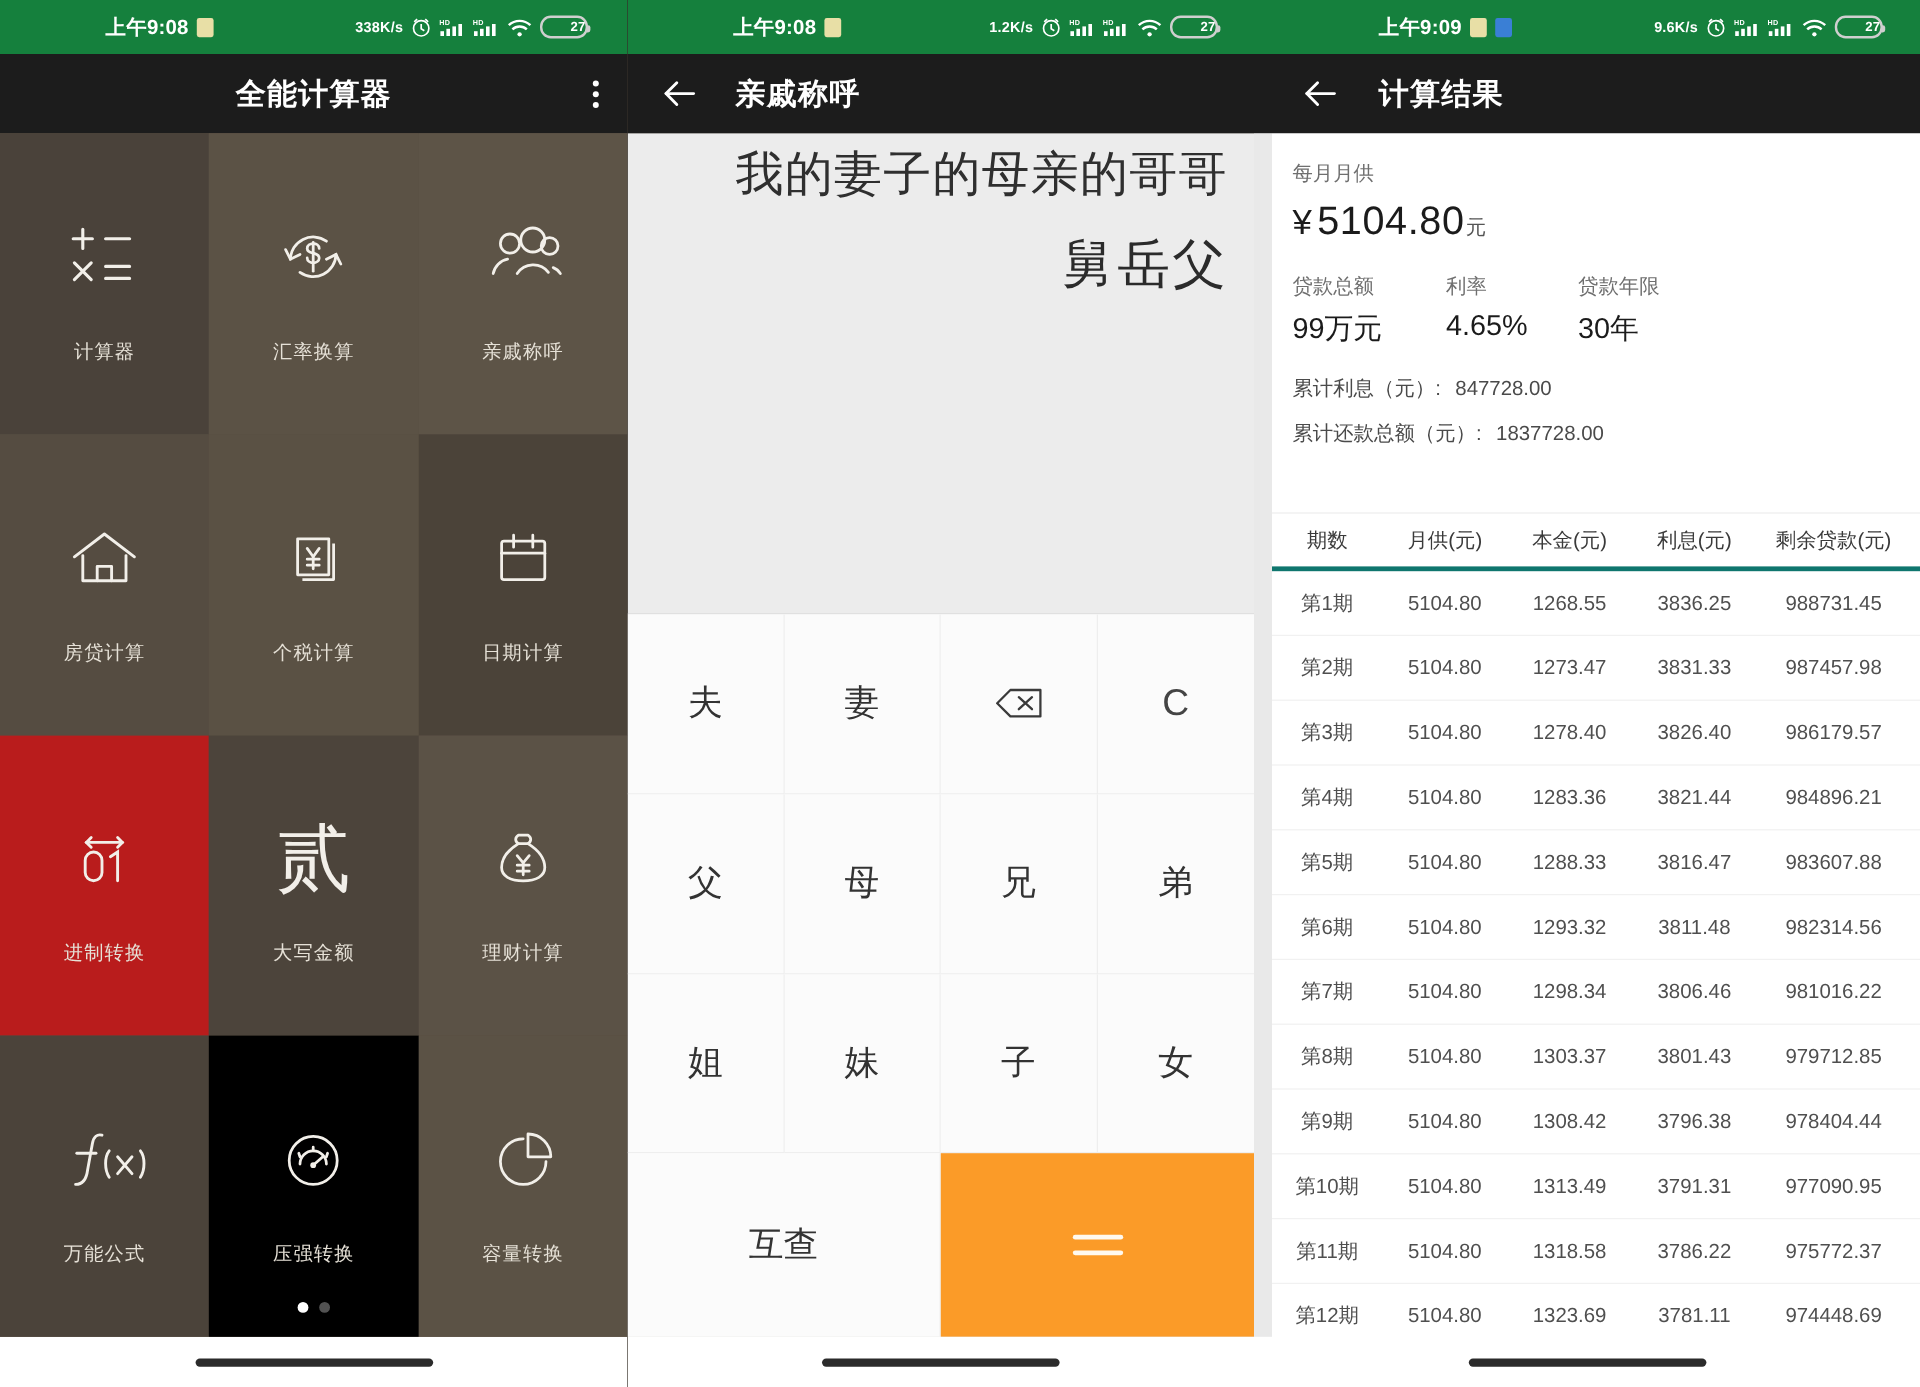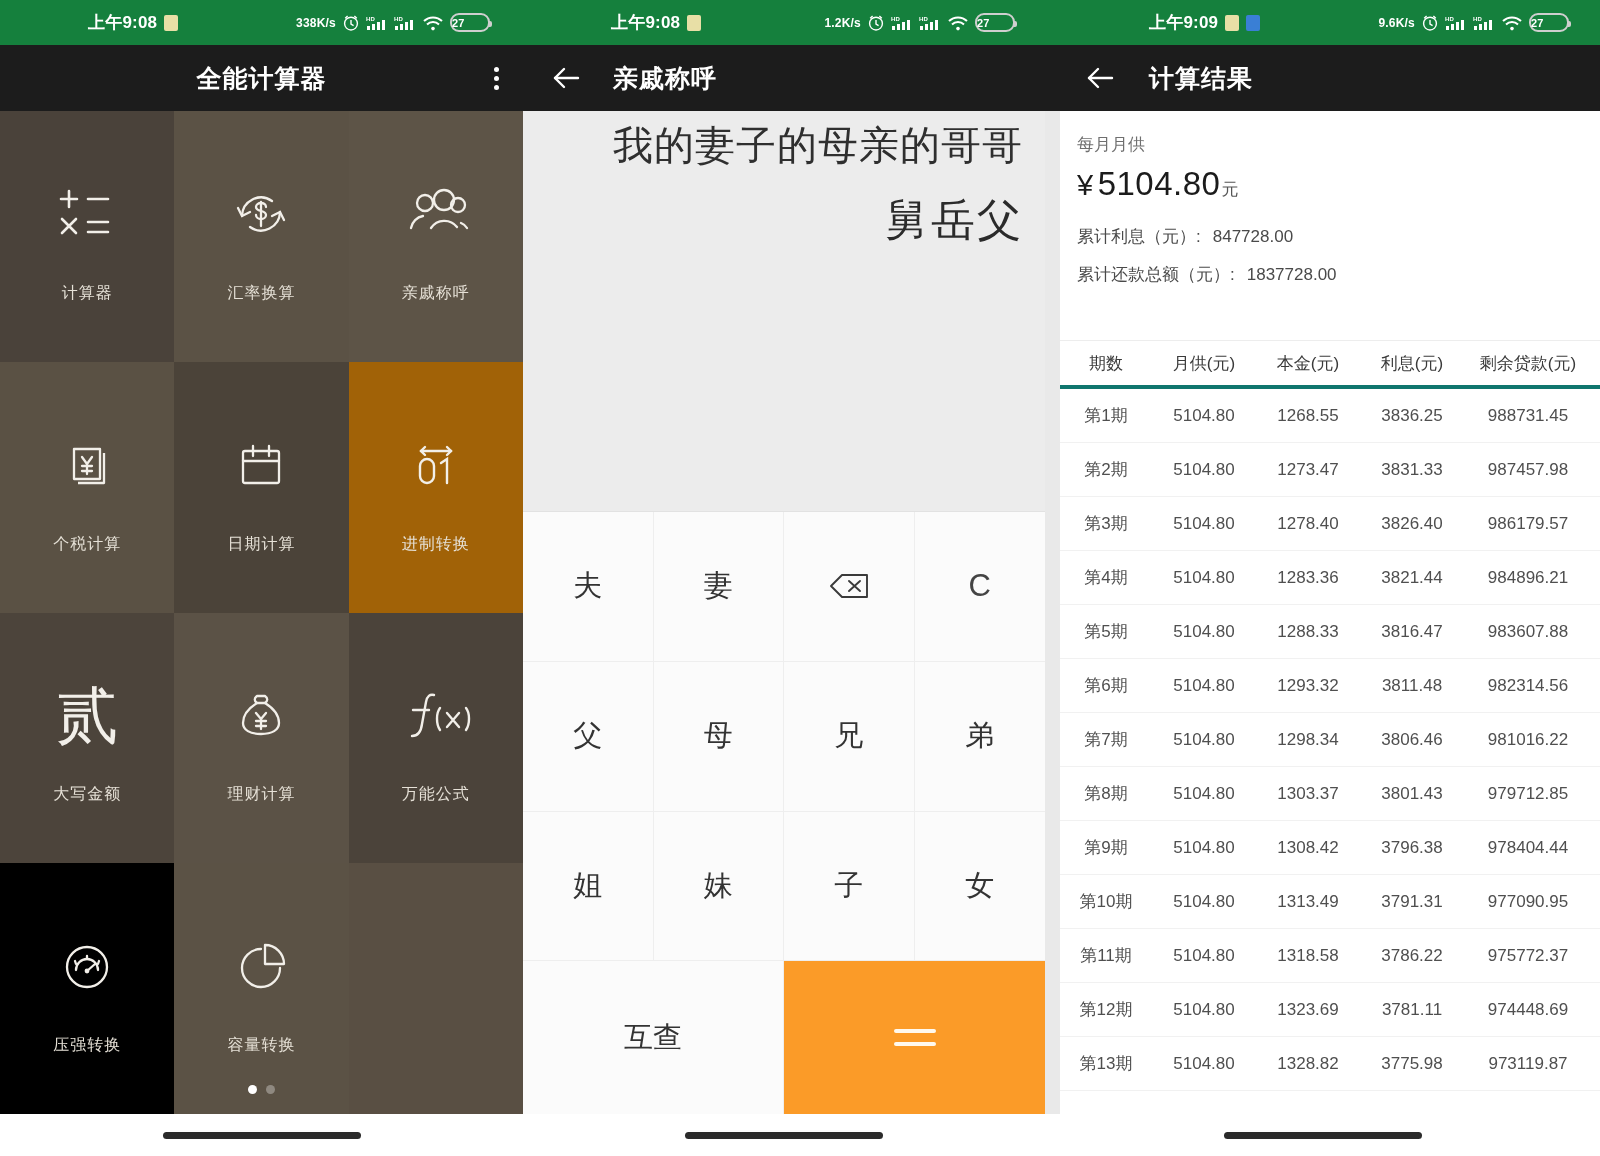--- a/index.html
+++ b/index.html
@@ -27,21 +27,21 @@
   .sb-left { display: flex; align-items: center; gap: 7px; }
   .sb-right { display: flex; align-items: center; gap: 6px; }
   .sb-time { font-size: 17px; font-weight: bold; }
   .sb-chip { width: 14px; height: 16px; border-radius: 2px; background: #e8dfa6; display:inline-block;}
   .sb-chip.blue { background: #3a7fd5; }
   .sb-speed { font-size: 12px; font-weight: bold; }
   .ico { display: inline-block; }
   .ico svg { display: block; }
   .battery {
     width: 40px; height: 19px; border: 2px solid #cfcfcf; border-radius: 9px;
-    display:flex; align-items:center; justify-content:flex-start;
+    display:flex; align-items:center; justify-content:flex-end;
     font-size: 11px; font-weight: bold; color:#fff; position: relative;
   }
   .battery:after{content:"";position:absolute;right:-4px;top:6px;width:3px;height:6px;background:#cfcfcf;border-radius:0 2px 2px 0;}
 
   
   .sb1 .sb-left { position:absolute; left: 88px; }
   .sb1 .sb-right { position:absolute; right: 33px; }
   .sb2 .sb-left { position:absolute; left: 88px; }
   .sb2 .sb-right { position:absolute; right: 30px; }
   .sb3 .sb-left { position:absolute; left: 104px; }
@@ -223,20 +223,32 @@
                 <circle cx="57" cy="19" r="7"></circle>
           <path d="M10 42a15 15 0 0 1 12-12"></path>
                 <path d="M30 42a16 16 0 0 1 26-1"></path>
                 <path d="M60 37a12 12 0 0 1 6 5"></path>
               </g>
             </svg>
         </span>
         <span class="cap">亲戚称呼</span>
       </div>
 
+      <div class="tile" style="background:#554c41">
+        <span class="glyph">
+          <svg width="62" height="56" viewBox="0 0 62 56">
+              <g stroke="#f2efe9" stroke-width="2.4" fill="none" stroke-linejoin="round" stroke-linecap="round">
+          <path d="M6 27 31 8l25 19"></path>
+                <path d="M13 26v21h36V26"></path>
+                <path d="M25 47V35h12v12"></path>
+              </g>
+            </svg>
+        </span>
+        <span class="cap">房贷计算</span>
+      </div>
 
       <div class="tile" style="background:#5a5144">
         <span class="glyph">
           <svg width="62" height="56" viewBox="0 0 62 56">
               <g stroke="#f2efe9" stroke-width="2.3" fill="none" stroke-linejoin="round">
           <path d="M18 12h26v30H18z"></path>
                 <path d="M22 46h26V16"></path>
           <g stroke-linecap="round">
                   <path d="M26 20l5 7 5-7"></path>
                   <path d="M26 29h10M26 34h10M31 27v10"></path>
@@ -253,21 +265,21 @@
               <g stroke="#f2efe9" stroke-width="2.3" fill="none" stroke-linecap="round">
           <rect x="13" y="14" width="36" height="32" rx="2"></rect>
                 <path d="M13 24h36"></path>
                 <path d="M23 9v10M39 9v10"></path>
               </g>
             </svg>
         </span>
         <span class="cap">日期计算</span>
       </div>
 
-      <div class="tile" style="background:#a16207">
+      <div class="tile" style="background:#b91c1c">
         <span class="glyph">
           <svg width="62" height="56" viewBox="0 0 62 56">
               <g stroke="#f2efe9" stroke-width="2.4" fill="none" stroke-linecap="round">
           <path d="M16 14h30"></path>
                 <path d="M20 10l-4 4 4 4"></path>
                 <path d="M42 10l4 4-4 4"></path>
           <rect x="15" y="22" width="14" height="24" rx="7"></rect>
           <path d="M36 26l6-4v24"></path>
               </g>
             </svg>
@@ -511,20 +523,34 @@
     <div class="r3-body">
       <div class="r3-gutter"></div>
       <div class="r3-main">
 
         <div class="summary">
           <div class="s-label">每月月供</div>
           <div class="s-amount">
             <span class="yen">¥</span><span>5104.80</span><span class="unit">元</span>
           </div>
 
+          <div class="s-three">
+            <div class="s-col c1">
+              <div class="h">贷款总额</div>
+              <div class="v">99万元</div>
+            </div>
+            <div class="s-col c2">
+              <div class="h">利率</div>
+              <div class="v">4.65%</div>
+            </div>
+            <div class="s-col c3">
+              <div class="h">贷款年限</div>
+              <div class="v">30年</div>
+            </div>
+          </div>
 
           <div class="s-line">
             <span>累计利息（元）:</span><b>847728.00</b>
           </div>
           <div class="s-line">
             <span>累计还款总额（元）:</span><b>1837728.00</b>
           </div>
         </div>
 
         <div class="tbl">

